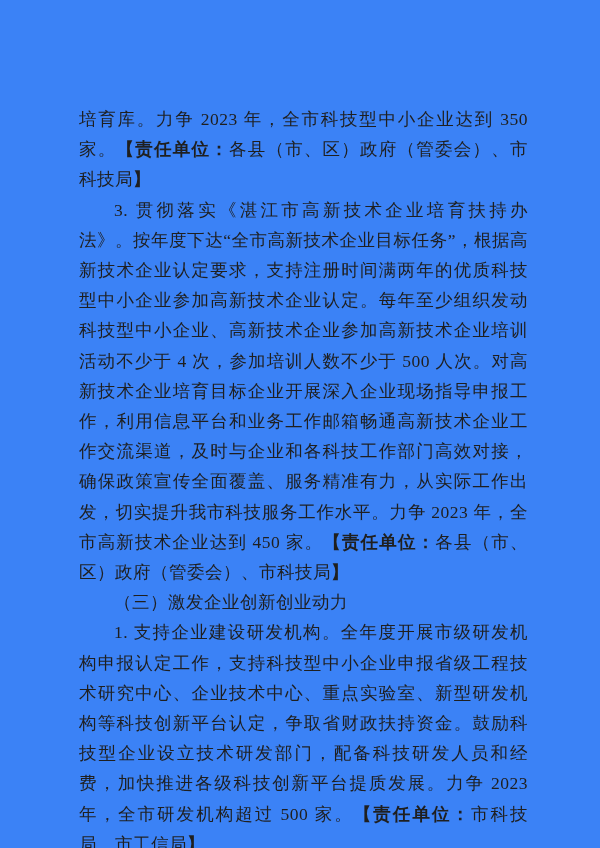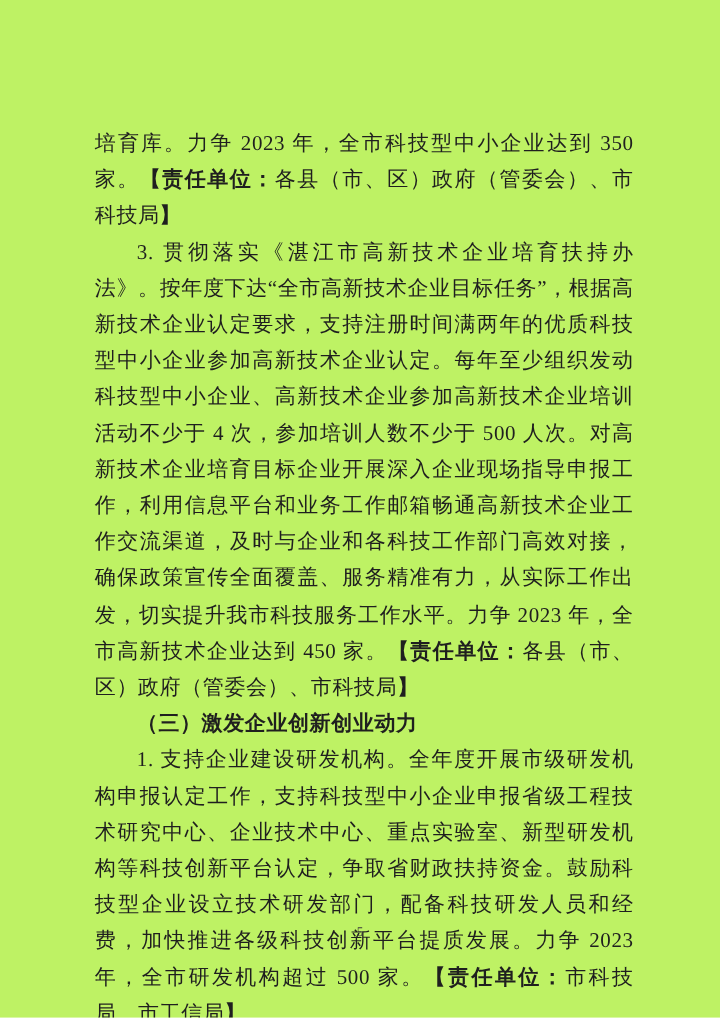--- a/index.html
+++ b/index.html
@@ -10,21 +10,21 @@
     width: 600px;
     height: 848px;
     background: #ffffff;
     position: relative;
     font-family: "Liberation Serif", "DejaVu Serif", serif;
     overflow: hidden;
   }
   .sheet {
     position: absolute;
     inset: 0;
-    background: #bef264;
+    background: #3b82f6;
     color: #212121;
   }
   .doc-body {
     position: absolute;
     left: 79px;
     top: 104px;
     width: 449px;
     font-size: 17.5px;
     line-height: 30.2px;
     text-align: justify;
@@ -37,21 +37,21 @@
     padding: 0;
     text-indent: 2em;
   }
   .para.continuation {
     text-indent: 0;
   }
   .heading {
     margin: 0;
     padding: 0;
     text-indent: 2em;
-    font-weight: bold;
+    font-weight: normal;
     font-size: 17.5px;
     line-height: 30.2px;
   }
   .bold {
     font-weight: bold;
   }
   .page-number {
     position: absolute;
     left: 0;
     right: 0;

